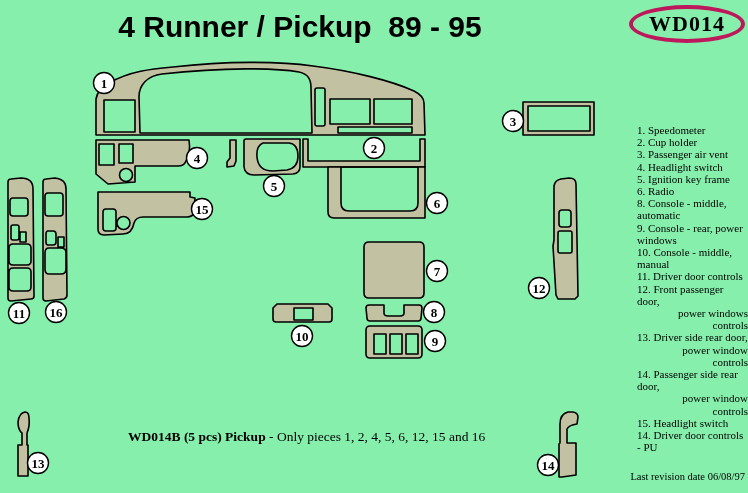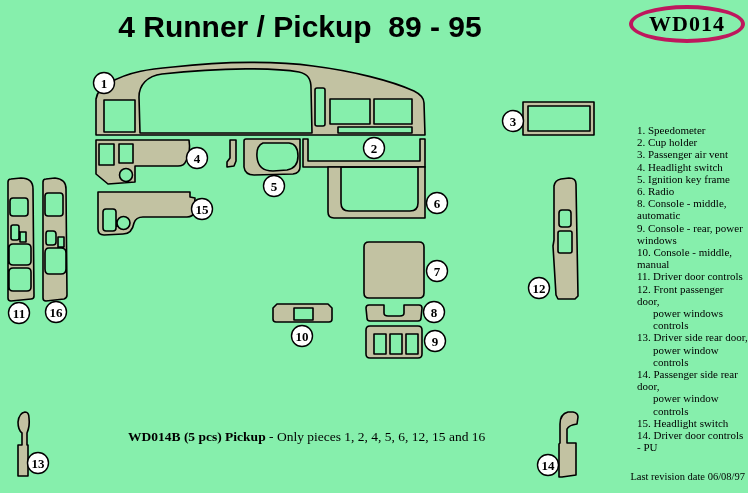--- a/index.html
+++ b/index.html
@@ -12,21 +12,21 @@
              border:4px solid #be185d;border-radius:50%;
              display:flex;align-items:center;justify-content:center;}
   .code-oval span{font-family:"Liberation Serif",serif;font-weight:bold;font-size:22px;
                   letter-spacing:1px;}
   #diagram{position:absolute;left:0;top:0;}
   .piece{stroke:#000;stroke-width:1.6;stroke-linejoin:round;}
   .callout-circle{fill:#fff;stroke:#000;stroke-width:1.4;}
   .callout-num{font-family:"Liberation Serif",serif;font-weight:bold;font-size:13px;
                text-anchor:middle;dominant-baseline:central;}
   .parts-list{position:absolute;left:589px;top:124px;font-size:11px;line-height:12.2px;margin-left:48px;}
-  .pl-cont{padding-left:16px;}
+  .pl-cont{padding-left:16px;text-align:right;}
   .kits{position:absolute;left:128px;top:430px;font-size:13.5px;line-height:14.5px;}
   .kit-name{font-weight:bold;}
   .revision{position:absolute;right:3px;top:471px;font-size:10.5px;}
 </style>
 </head>
 <body>
 
 <div class="page">
 
   <div class="title">4 Runner / Pickup  89 - 95</div>

